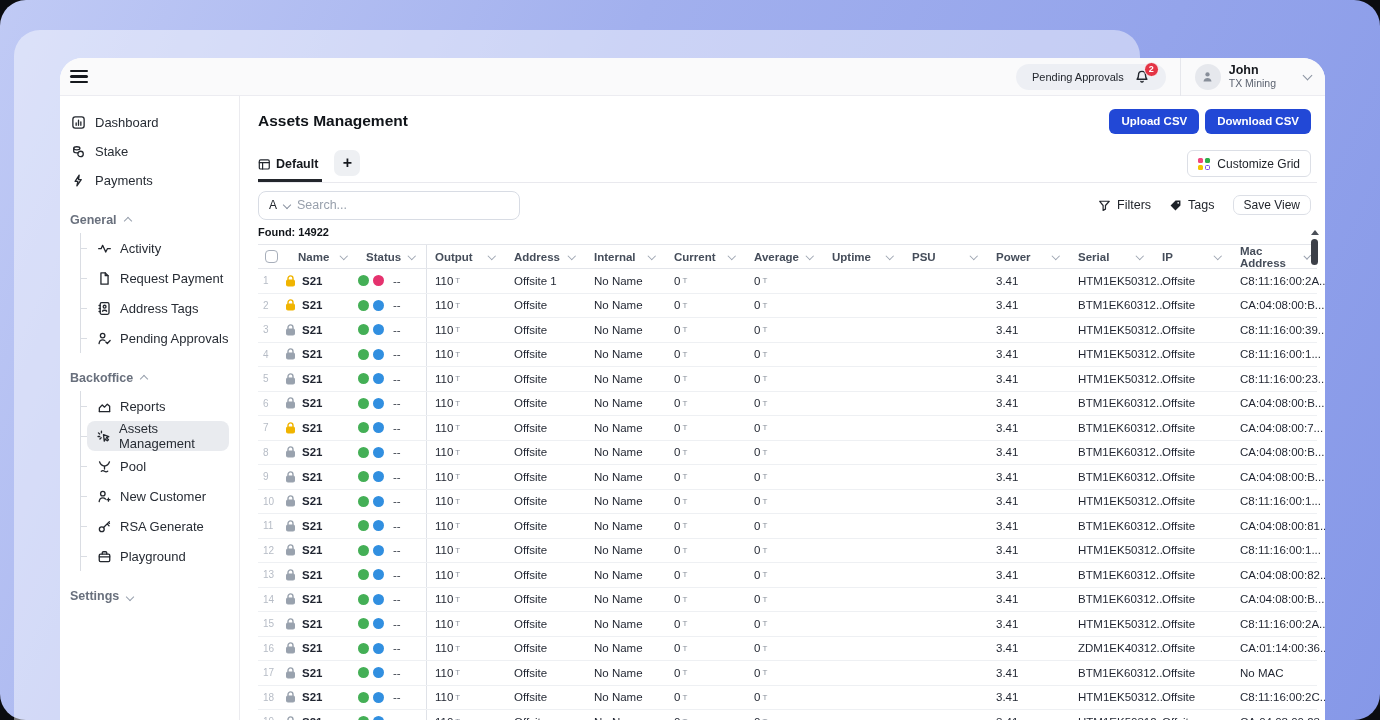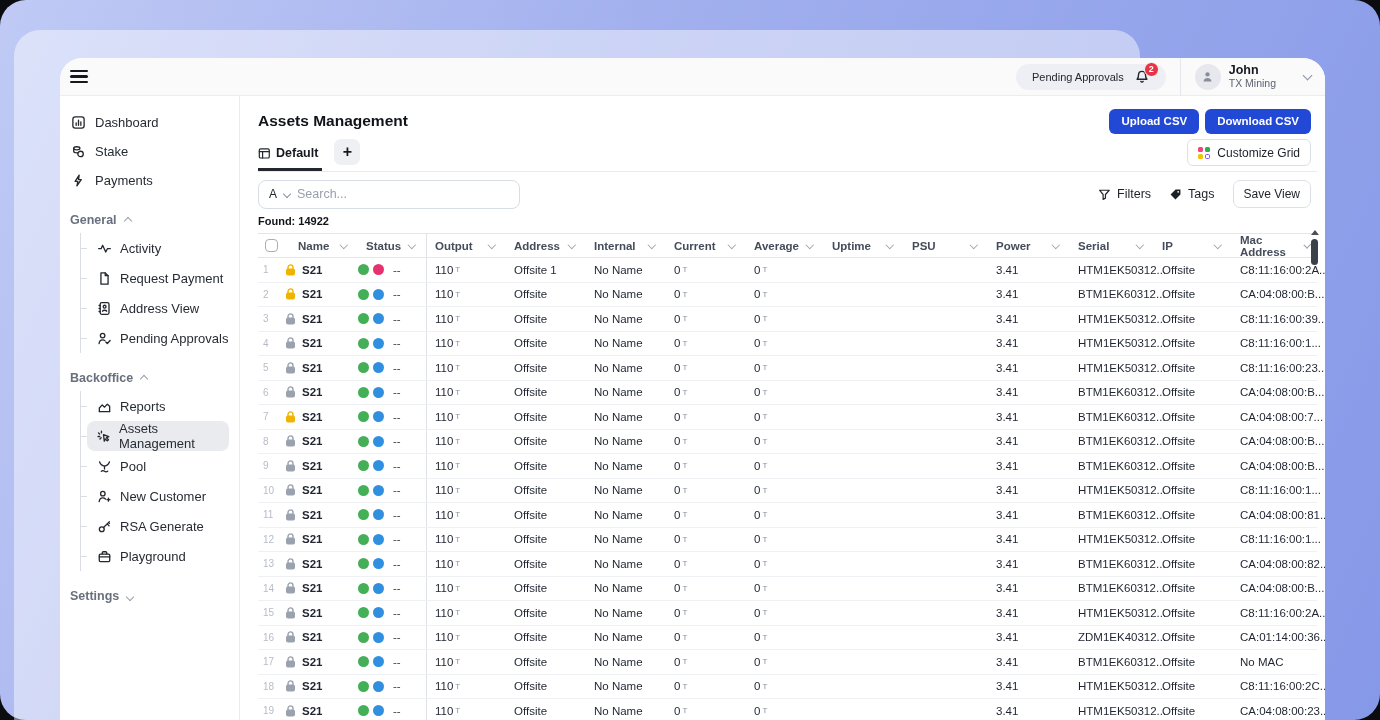--- a/index.html
+++ b/index.html
@@ -51,42 +51,42 @@
   .tree-item.active { background:#e9ebef; }
   .sicon { display:flex; align-items:center; justify-content:center; width:16px; }
 
   
   #main { flex:1; min-width:0; background:#fff; position:relative; padding:12px 8px 0 18px; }
   .title-row { height:26px; display:flex; align-items:center; }
   .page-title { font-size:15.5px; font-weight:700; color:#101419; }
   .title-actions { margin-left:auto; display:flex; gap:6px; padding-right:6px; }
   .btn-blue { background:#2248d6; color:#fff; font-size:11.5px; font-weight:700; border:none;
     border-radius:6px; height:25px; padding:0 12px; cursor:pointer; font-family:inherit; }
-  .tab-row { height:36px; margin-top:2px; display:flex; align-items:flex-end; border-bottom:1px solid #e9e9ee; }
+  .tab-row { height:36px; margin-top:13px; display:flex; align-items:flex-end; border-bottom:1px solid #e9e9ee; }
   .tab { display:flex; align-items:center; gap:5px; padding:0 4px 8px 0; border-bottom:3px solid #23262c; }
   .tab-label { font-size:12.5px; font-weight:700; color:#15181d; }
   .tab-add { width:26px; height:26px; margin:0 0 6px 12px; background:#eef0f3; border-radius:7px;
     display:flex; align-items:center; justify-content:center; font-size:16px; font-weight:600; color:#15181d; cursor:pointer; }
   .tab-right { margin-left:auto; margin-bottom:5px; padding-right:6px; }
   .btn-outline { display:inline-flex; align-items:center; gap:7px; background:#fff; border:1px solid #dcdfe6;
     border-radius:6px; height:27px; padding:0 10px; font-size:12px; font-weight:500; color:#1d2128;
     cursor:pointer; font-family:inherit; }
   .grid-ico { display:grid; grid-template-columns:5px 5px; grid-template-rows:5px 5px; gap:2px; }
   .grid-ico i { border-radius:1.5px; }
   .toolbar-row { margin-top:7px; height:30px; display:flex; align-items:center; }
   .search-box { width:262px; height:29px; border:1px solid #d8dce4; border-radius:8px;
     display:flex; align-items:center; padding:0 10px; gap:7px; background:#fff; }
   .search-pre { font-size:12px; font-weight:500; color:#23272e; }
   .search-box .chev { width:6px; height:6px; }
   .search-input { border:none; outline:none; flex:1; font-size:12.5px; color:#23272e;
     font-family:inherit; background:transparent; }
   .search-input::placeholder { color:#98a0ac; }
   .toolbar-right { margin-left:auto; display:flex; align-items:center; gap:18px; padding-right:6px; }
   .tool-link { display:flex; align-items:center; gap:6px; font-size:12.5px; font-weight:500; color:#1d2128; cursor:pointer; }
-  .btn-save { height:28px; border-radius:7px; }
+  .btn-save { height:20px; border-radius:7px; }
   .found { margin-top:6px; height:15px; font-size:11px; font-weight:700; color:#101419; }
 
   
   .table-wrap { margin-top:3px; }
   .tr, .thead { display:flex; align-items:center; }
   .thead { height:25px; border-top:1px solid #e4e6eb; border-bottom:1px solid #e4e6eb; }
   .tr { height:24.5px; border-bottom:1px solid #eef0f3; }
   .th { display:flex; align-items:center; font-size:11.5px; font-weight:600; color:#454d5a; height:100%; }
   .th .chev { width:5.5px; height:5.5px; border-color:#9aa2af; margin-left:auto; margin-right:12px; margin-top:-2px; }
   .th-label { padding-left:8px; }
@@ -226,21 +226,21 @@
         </div>
         <div class="tree-item">
           <span class="sicon">
               <svg class="oline" width="15" height="15" viewBox="0 0 16 16">
                 <rect x="3.4" y="1.8" width="9.4" height="12.4" rx="1.6"></rect>
                 <circle cx="8.1" cy="6" r="1.5"></circle>
                 <path d="M5.9 10.9c.4-1.4 4-1.4 4.4 0"></path>
                 <path d="M3.4 4.8H2.2M3.4 8h-1.2M3.4 11.2H2.2"></path>
               </svg>
             </span>
-          <span class="side-label">Address View</span>
+          <span class="side-label">Address Tags</span>
         </div>
         <div class="tree-item">
           <span class="sicon">
               <svg class="oline" width="15" height="15" viewBox="0 0 16 16">
                 <circle cx="6" cy="4.9" r="2.4"></circle>
                 <path d="M2.2 13.4c.3-2.6 2-4 3.8-4 .9 0 1.8.3 2.4.9"></path>
                 <path d="M9.4 11.8l1.6 1.6 3-3.2"></path>
               </svg>
             </span>
           <span class="side-label">Pending Approvals</span>

